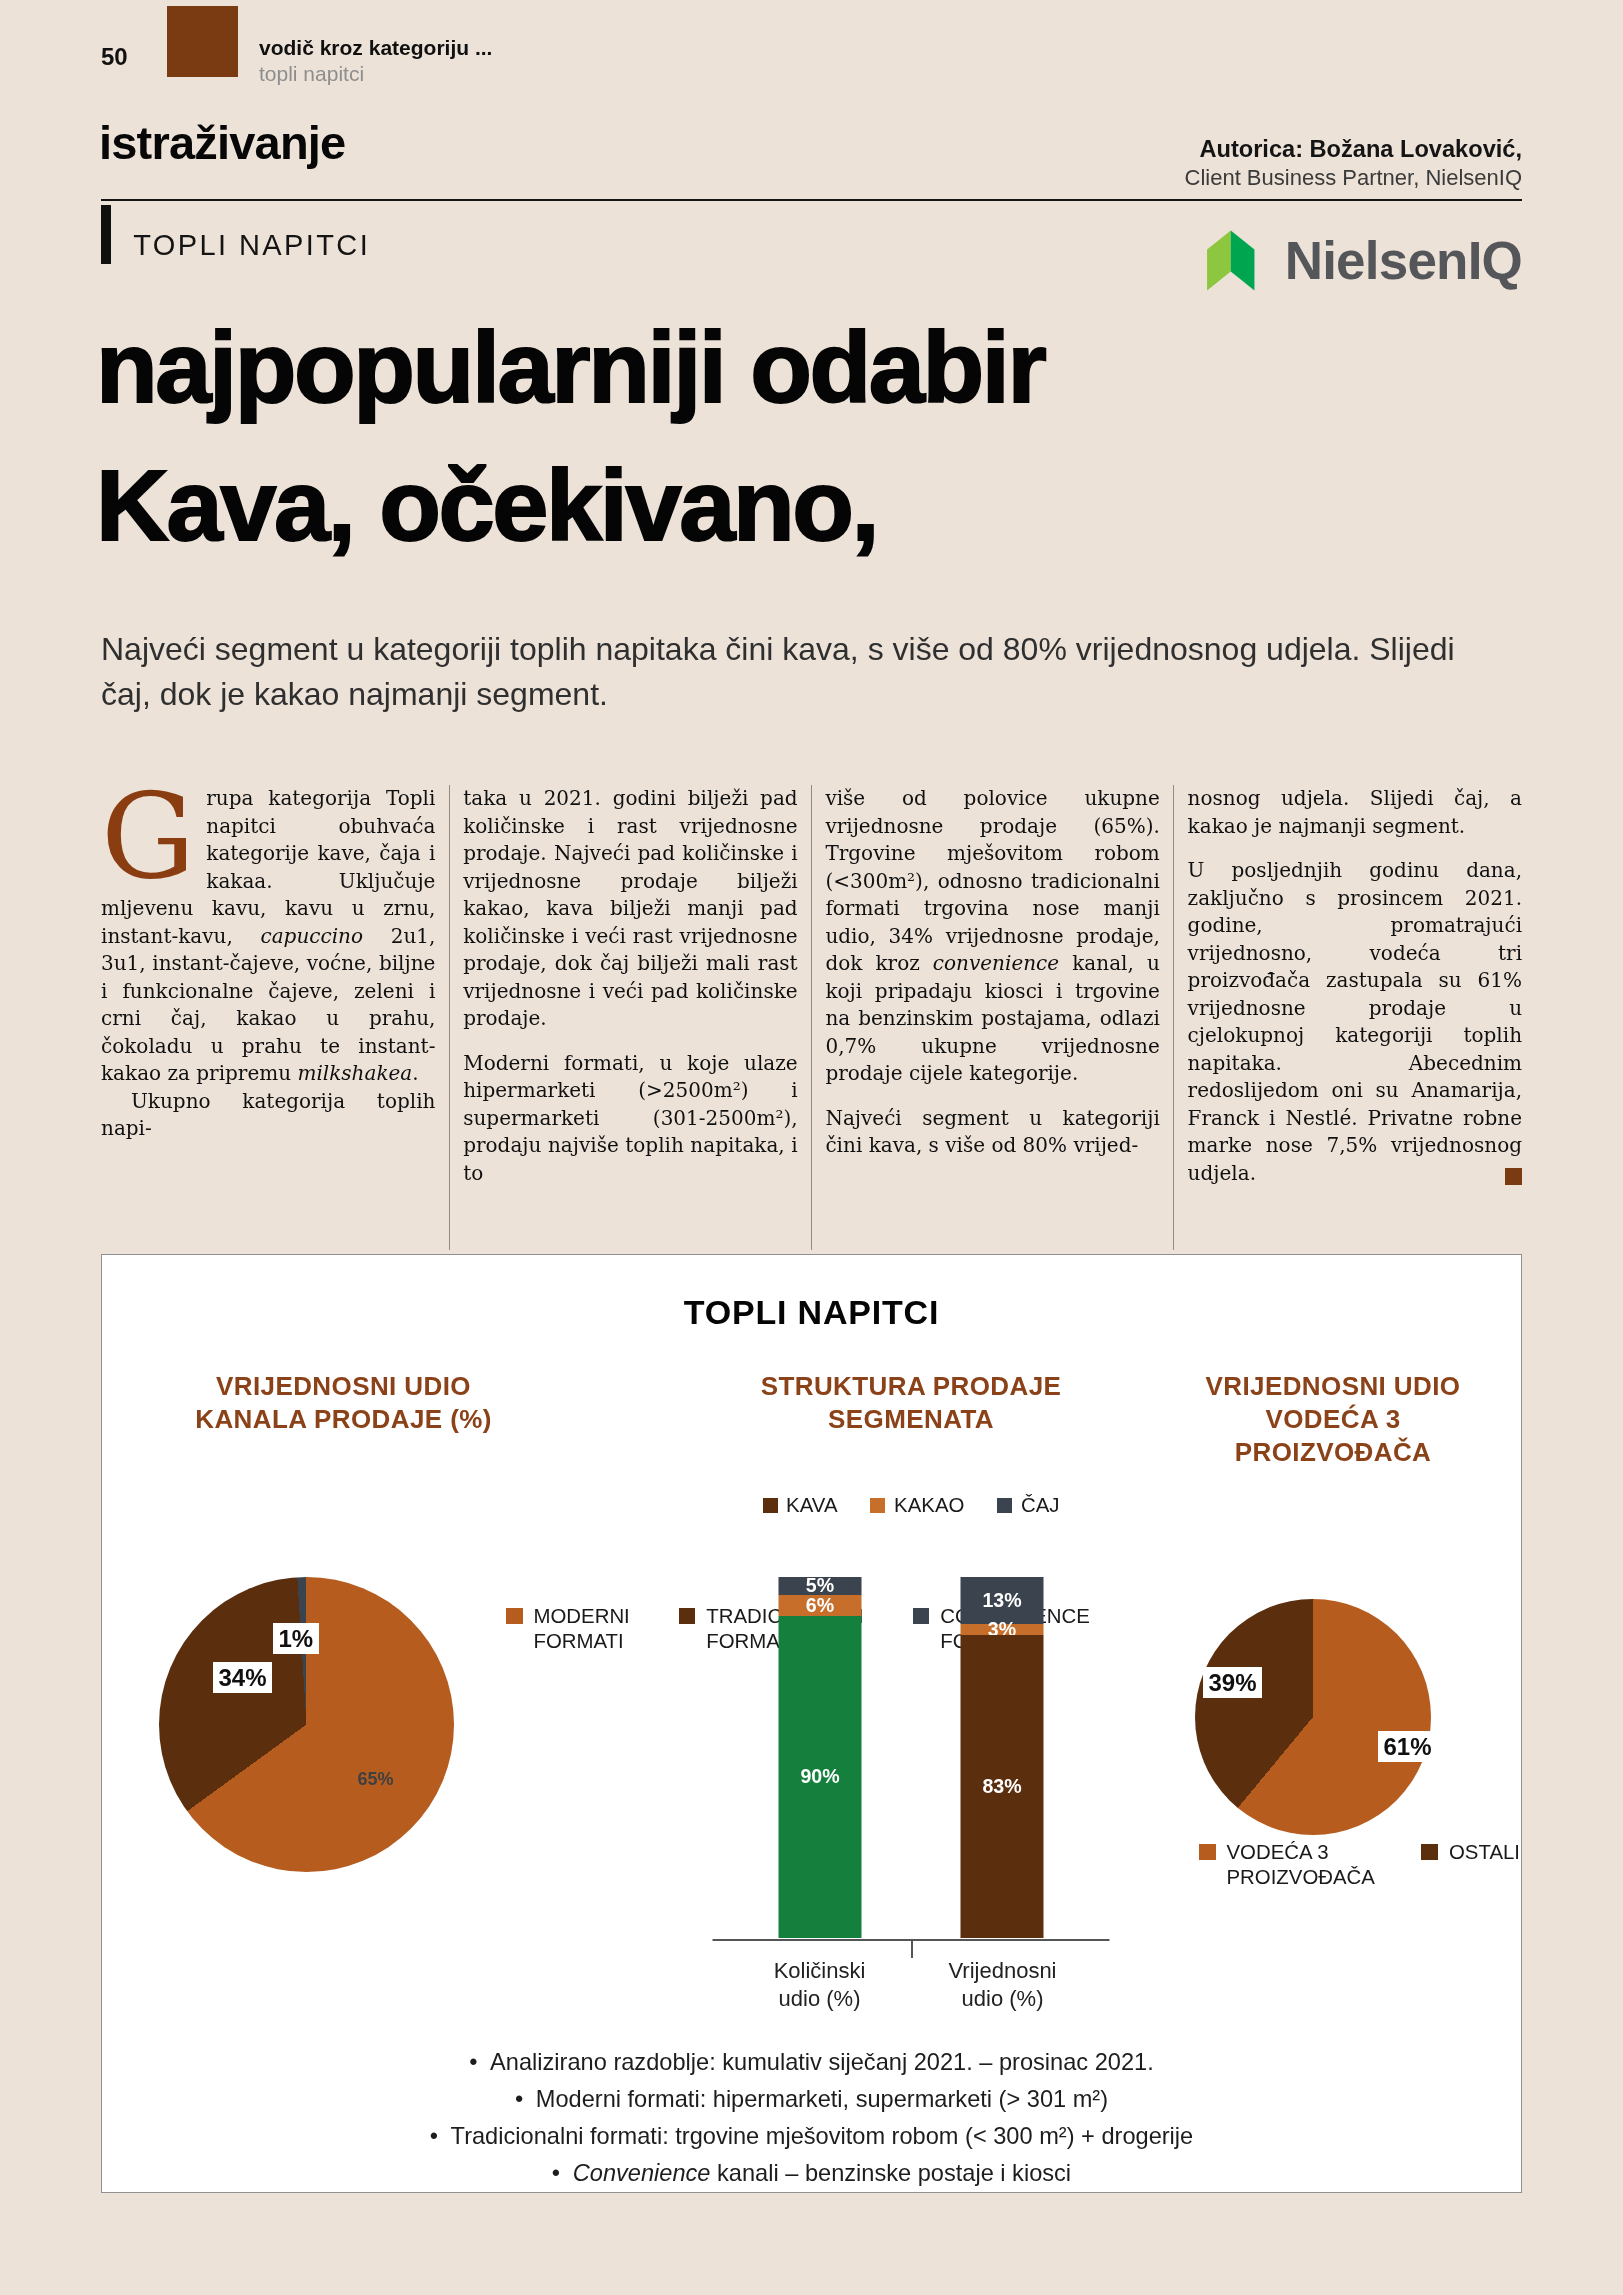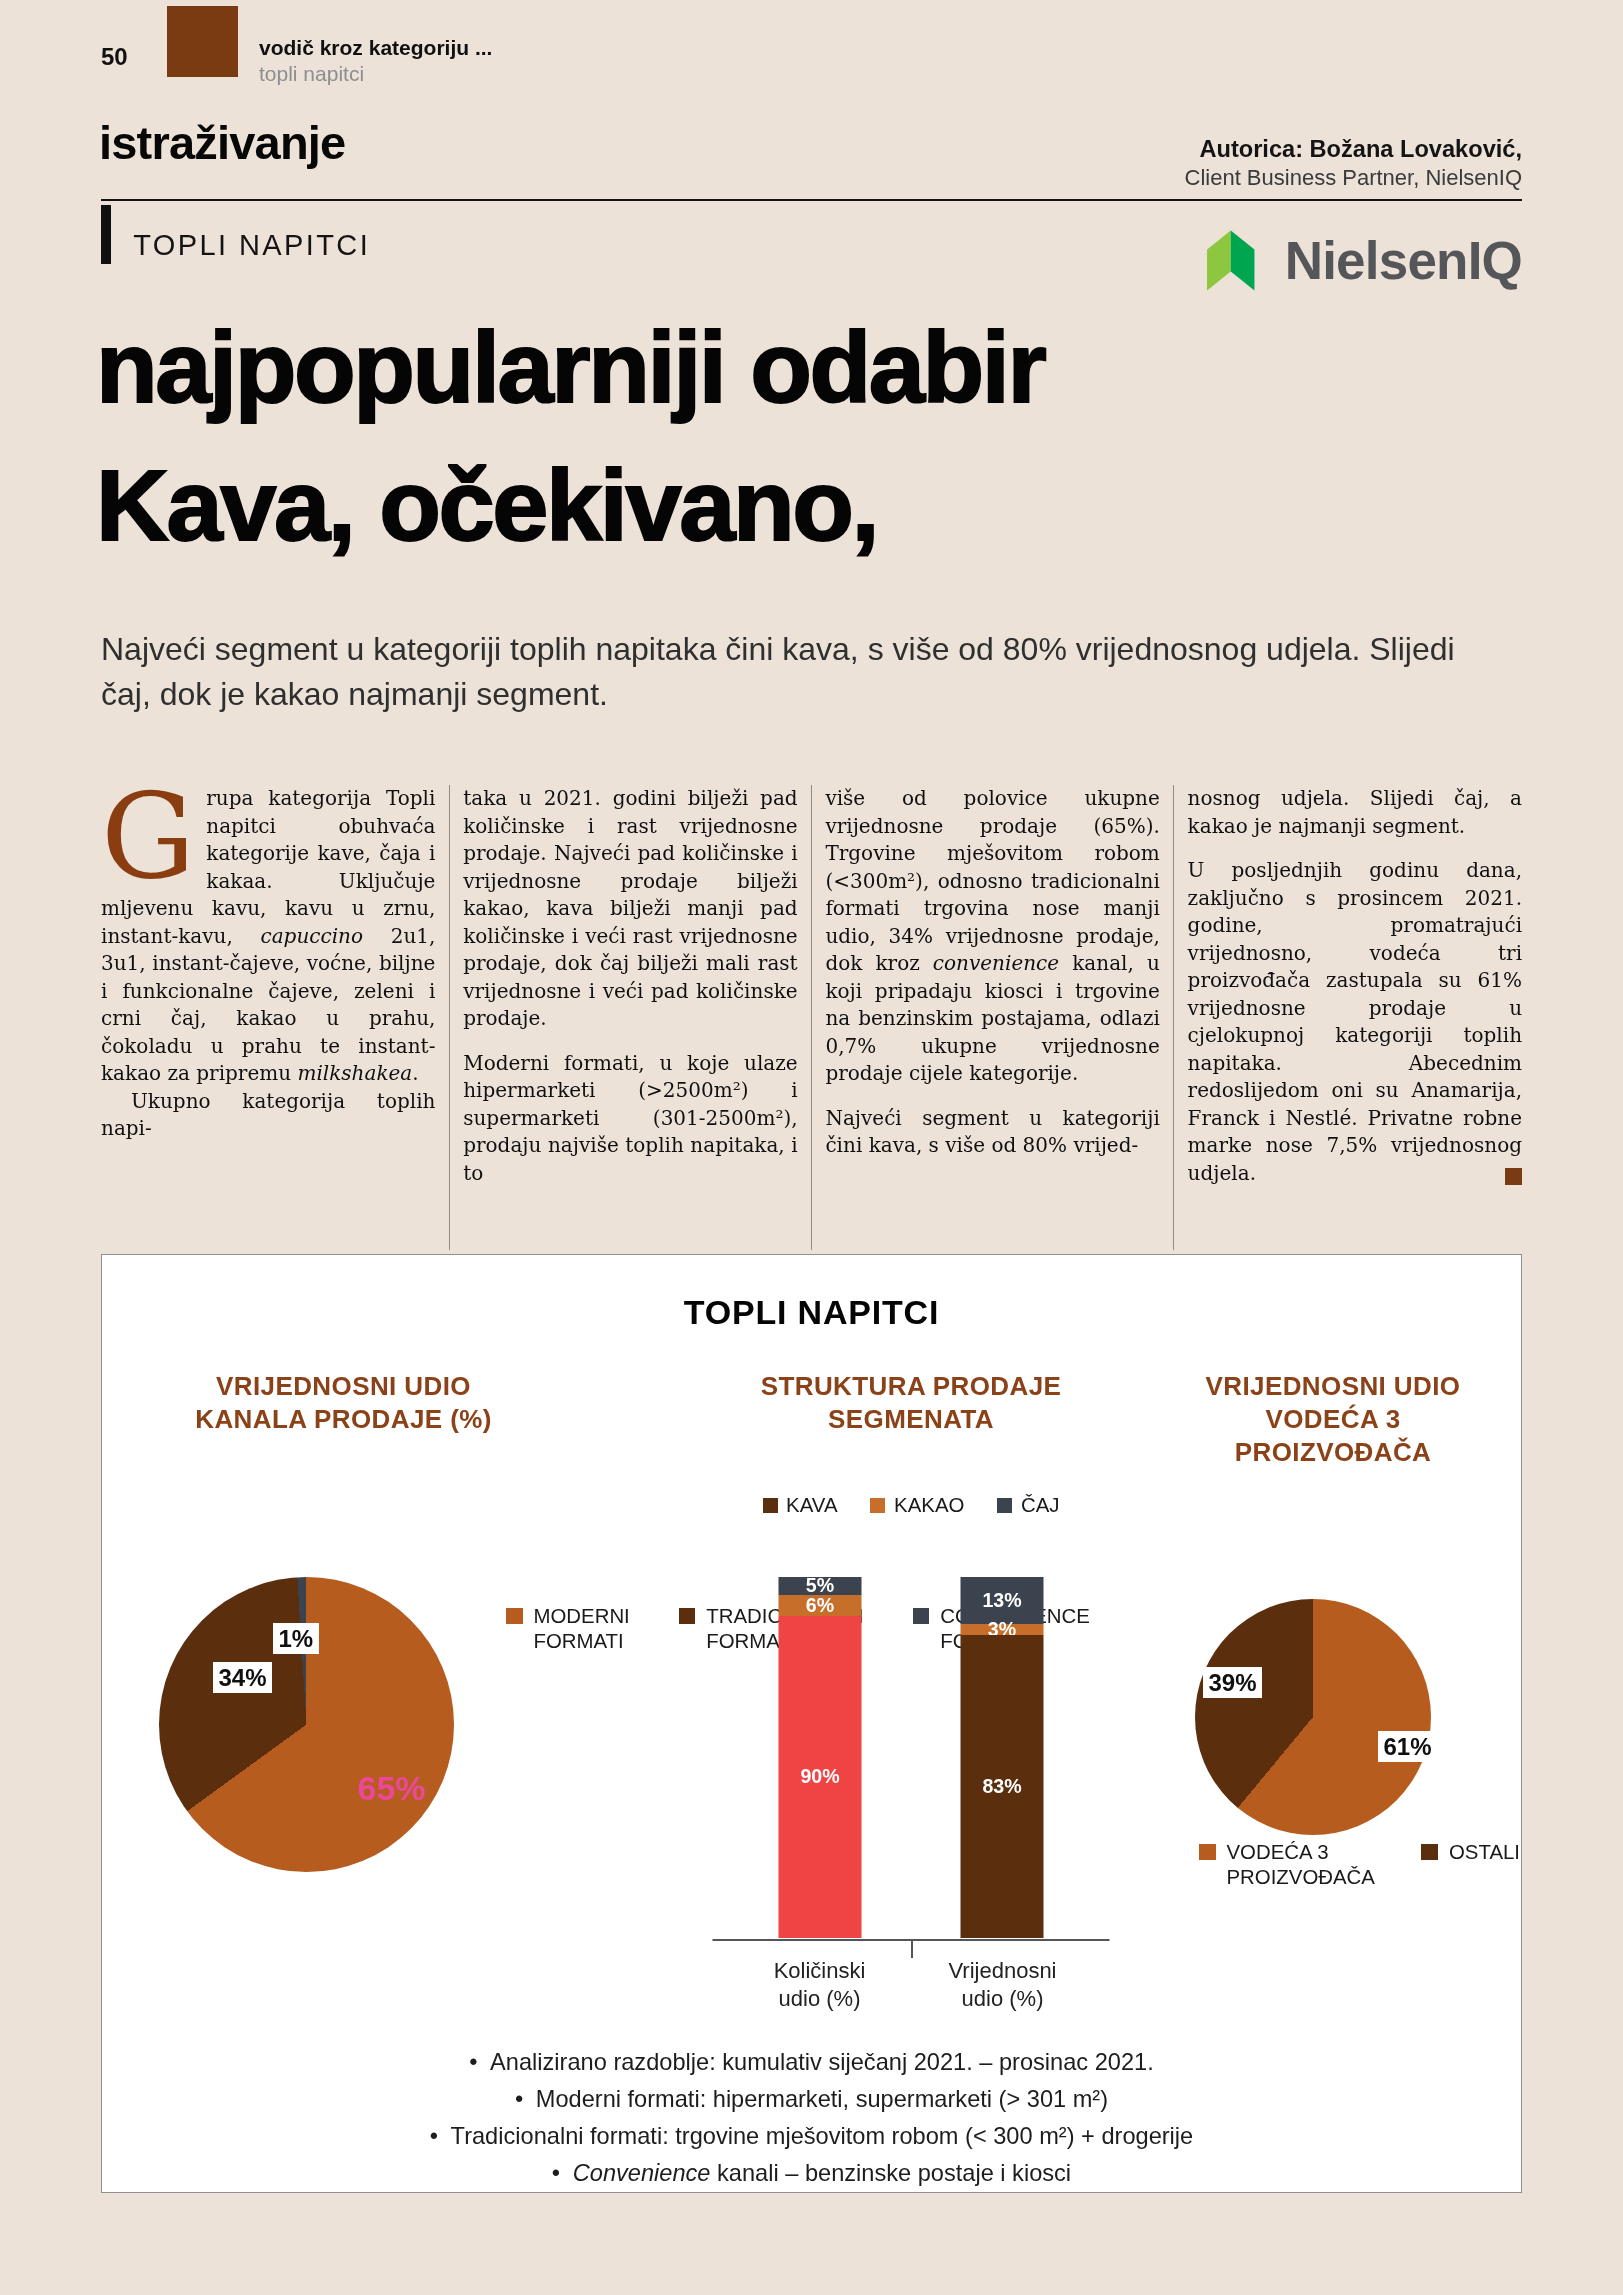--- a/index.html
+++ b/index.html
@@ -51,21 +51,21 @@
   .chart-left{left:0;width:483px;}
   .chart-mid{left:534px;width:550px;}
   .chart-right{left:1044px;width:374px;}
   .chart-sub{width:100%;text-align:center;font-weight:bold;font-size:26px;line-height:33px;
              color:#8b4218;letter-spacing:0.4px;}
   .pie{border-radius:50%;}
   .pie1{position:absolute;top:207px;left:57px;width:295px;height:295px;}
   .pie2{position:absolute;top:229px;left:49px;width:236px;height:236px;}
   .plabel{position:absolute;font-size:24px;font-weight:bold;color:#101010;background:#fff;
           padding:1.6px 5.5px;line-height:1.15;}
-  .plabel.on-slice{background:transparent;color:#ec4899;font-size:34px;}
+  .plabel.on-slice{background:transparent;color:#404040;font-size:18px;}
   .lab1-65{left:250px;top:397px;}
   .lab1-34{left:79px;top:292px;margin-left:32px;}
   .lab1-1{left:171px;top:253px;}
   .lab2-39{left:57px;top:297px;}
   .lab2-61{left:232px;top:361px;}
   .legend-v{position:absolute;display:flex;}
   .legend1{left:404px;top:234px;gap:49px;}
   .legend2{left:53px;top:470px;gap:33px;}
   .li{display:flex;gap:11px;font-size:20.4px;line-height:25px;color:#1a1a1a;}
   .sw{width:16.5px;height:16.5px;flex:none;margin-top:3.9px;}
@@ -191,21 +191,21 @@
         </div>
       </div>
       <div class="bars">
         <div class="bar">
             <div class="bar-seg" style="height: 4.9505%; background: rgb(59, 67, 78);">
               <span>5%</span>
             </div>
             <div class="bar-seg" style="height: 5.94059%; background: rgb(199, 111, 42);">
               <span>6%</span>
             </div>
-            <div class="bar-seg" style="height: 89.1089%; background: #ef4444;">
+            <div class="bar-seg" style="height: 89.1089%; background: #15803d;">
               <span>90%</span>
             </div>
           </div>
         <div class="bar">
             <div class="bar-seg" style="height: 13.1313%; background: rgb(59, 67, 78);">
               <span>13%</span>
             </div>
             <div class="bar-seg" style="height: 3.0303%; background: rgb(199, 111, 42);">
               <span>3%</span>
             </div>

